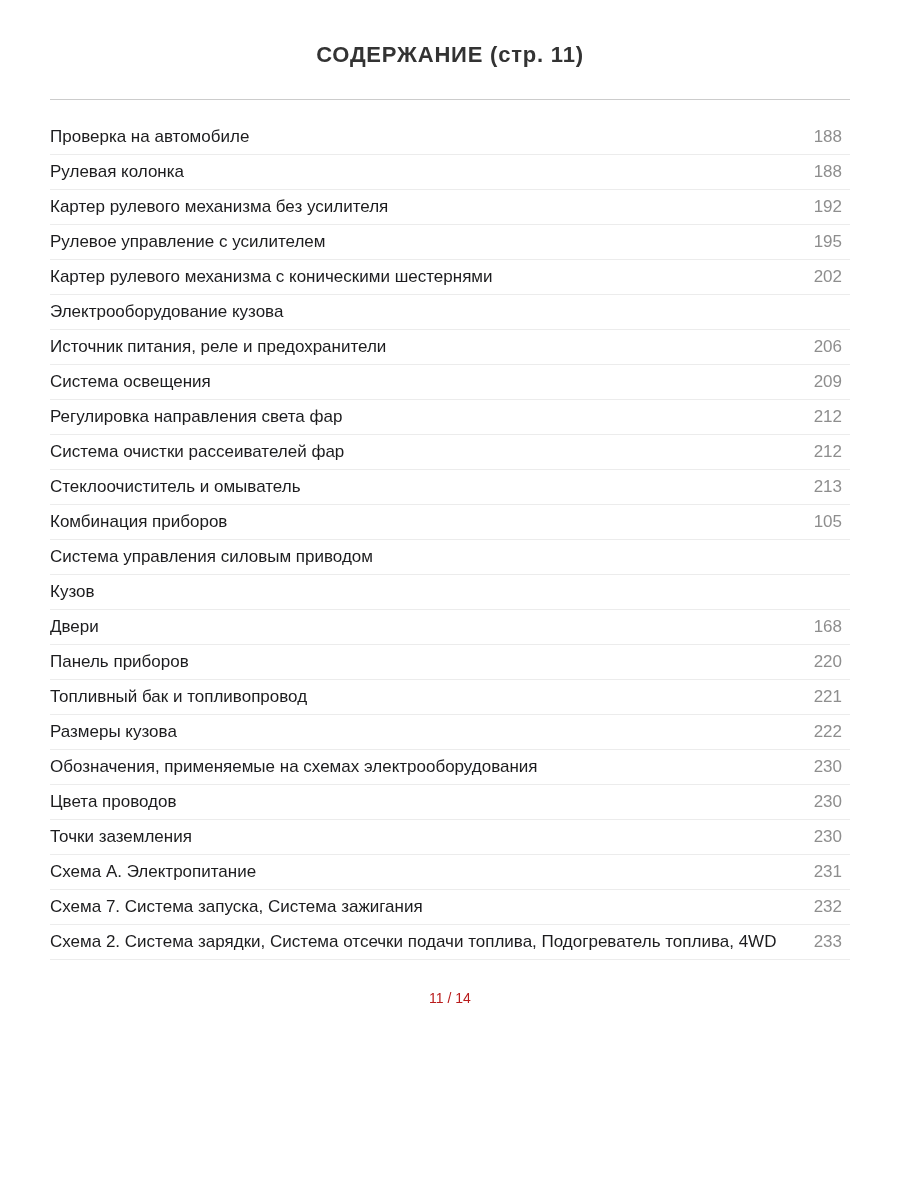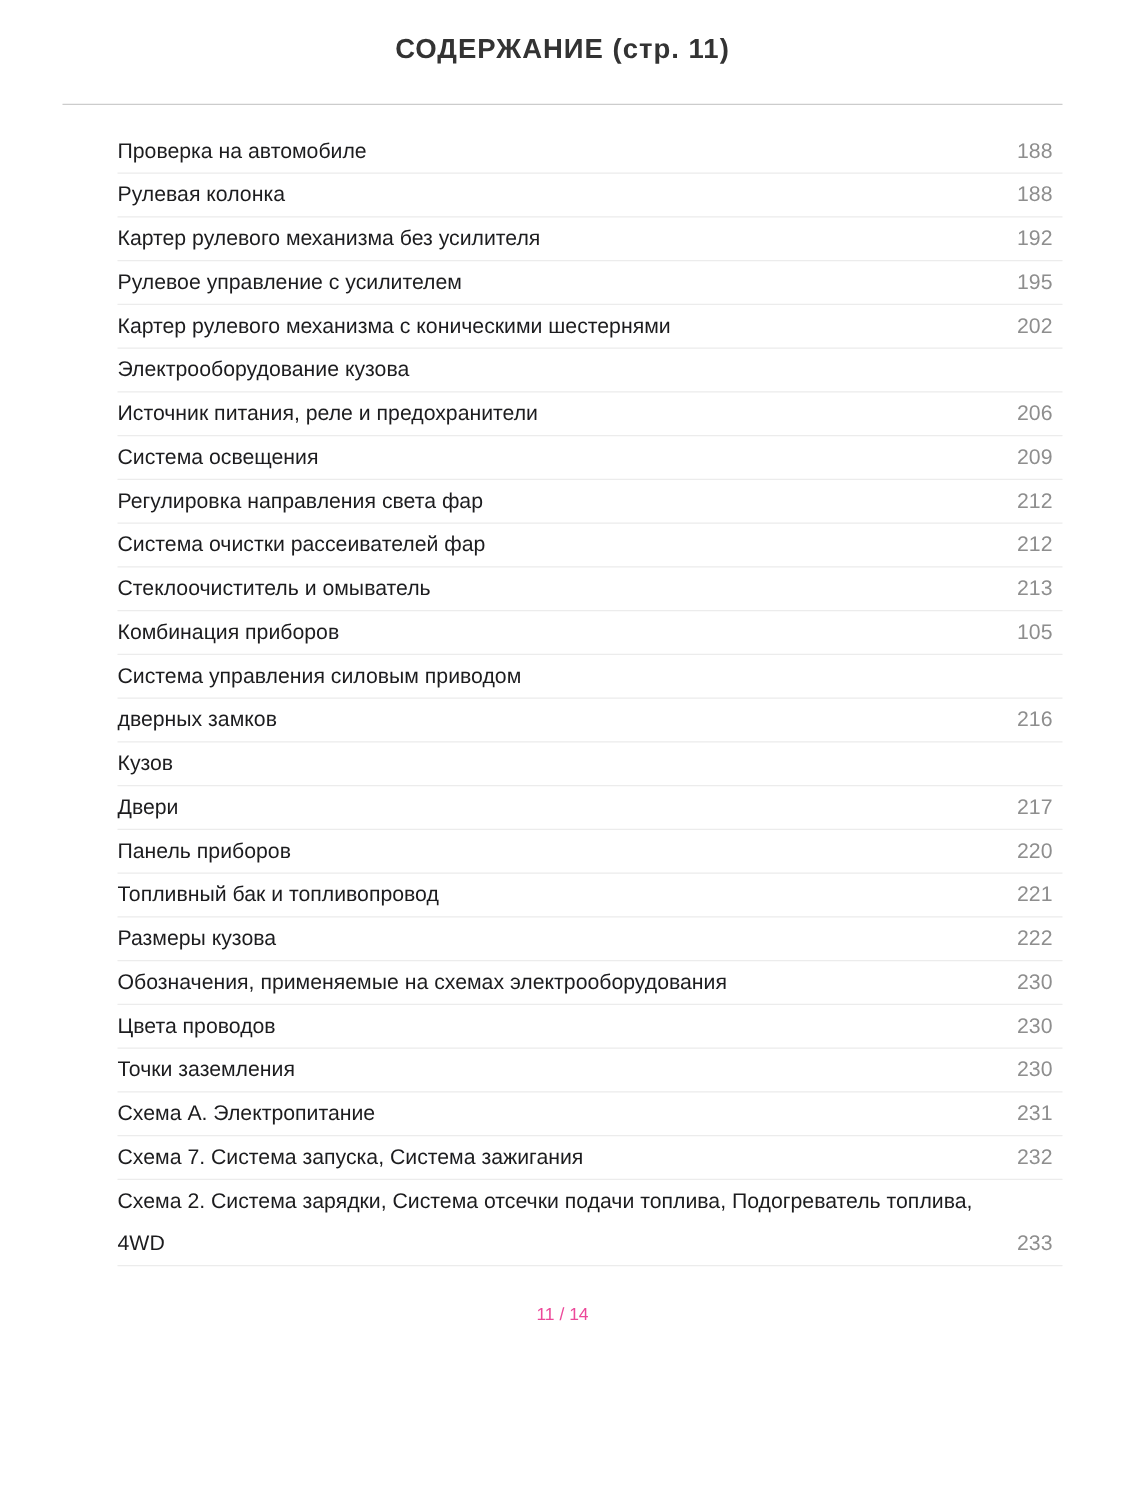--- a/index.html
+++ b/index.html
@@ -11,38 +11,37 @@
   .page {
     width: 900px;
     height: 1200px;
     margin: 0 auto;
     background: #ffffff;
     box-sizing: border-box;
     padding: 0 50px;
     position: relative;
   }
   .doc-title {
-    margin: 0;
+    margin: 16px;
     padding-top: 24px;
     height: 30px;
     line-height: 30px;
     text-align: center;
     font-size: 22px;
     font-weight: 700;
     letter-spacing: 0.8px;
     color: #333333;
   }
   .title-rule {
     border: none;
     border-top: 1px solid #cccccc;
     margin: 29px 0 0 0;
   }
   .toc-list {
     padding-top: 20px;
-    margin-left: 44px;
   }
   .toc-row {
     display: flex;
     justify-content: space-between;
     align-items: flex-end;
     border-bottom: 1px solid #ececec;
     min-height: 34px;
     cursor: pointer;
   }
   .toc-label {
@@ -57,21 +56,21 @@
     font-size: 17px;
     line-height: 34px;
     color: #8e8e8e;
     padding-right: 8px;
     text-align: center;
   }
   .page-footer {
     margin-top: 30px;
     text-align: center;
     font-size: 14px;
-    color: #ec4899;
+    color: #b91c1c;
   }
 </style>
 </head>
 <body>
 
 <div class="page">
   <h1 class="doc-title">СОДЕРЖАНИЕ (стр. 11)</h1>
   <hr class="title-rule">
   <div class="toc-list">
       <div class="toc-row">
@@ -120,30 +119,26 @@
       </div>
       <div class="toc-row">
         <span class="toc-label">Комбинация приборов</span>
         <span class="toc-page">105</span>
       </div>
       <div class="toc-row">
         <span class="toc-label">Система управления силовым приводом</span>
         <span class="toc-page"></span>
       </div>
       <div class="toc-row">
-        <span class="toc-label">дверных замков</span>
-        <span class="toc-page">216</span>
-      </div>
-      <div class="toc-row">
         <span class="toc-label">Кузов</span>
         <span class="toc-page"></span>
       </div>
       <div class="toc-row">
         <span class="toc-label">Двери</span>
-        <span class="toc-page">217</span>
+        <span class="toc-page">168</span>
       </div>
       <div class="toc-row">
         <span class="toc-label">Панель приборов</span>
         <span class="toc-page">220</span>
       </div>
       <div class="toc-row">
         <span class="toc-label">Топливный бак и топливопровод</span>
         <span class="toc-page">221</span>
       </div>
       <div class="toc-row">

